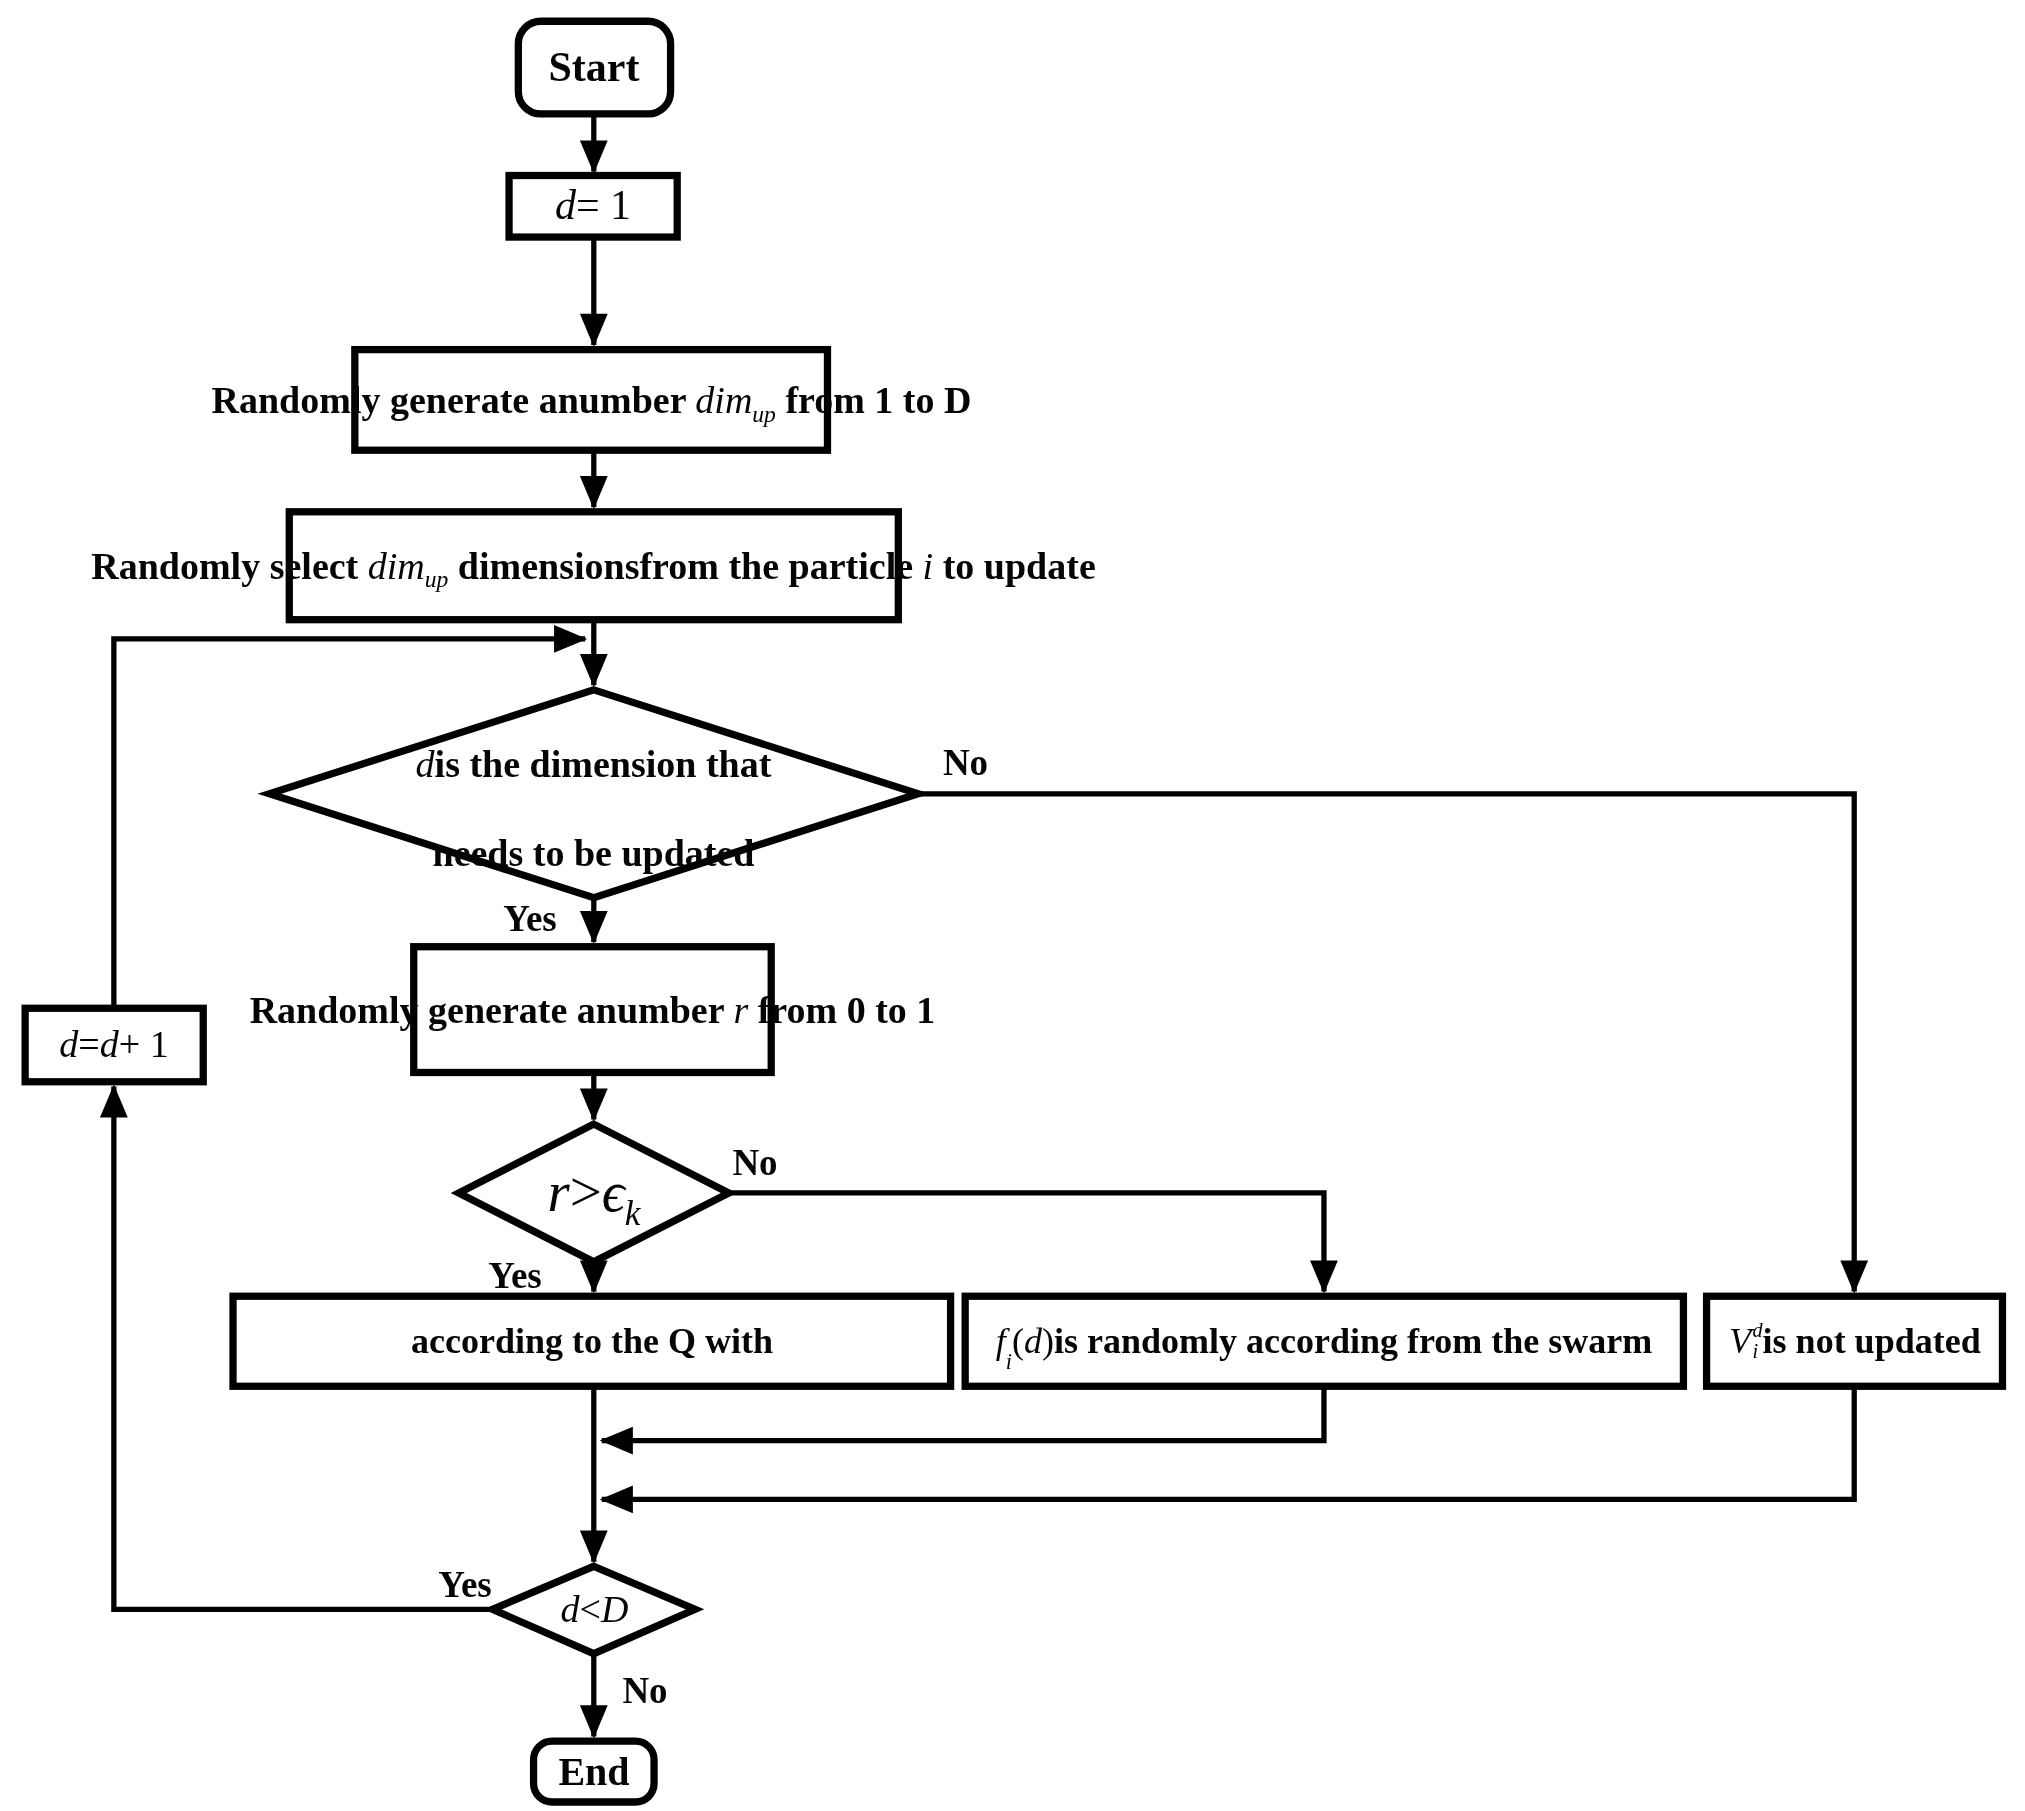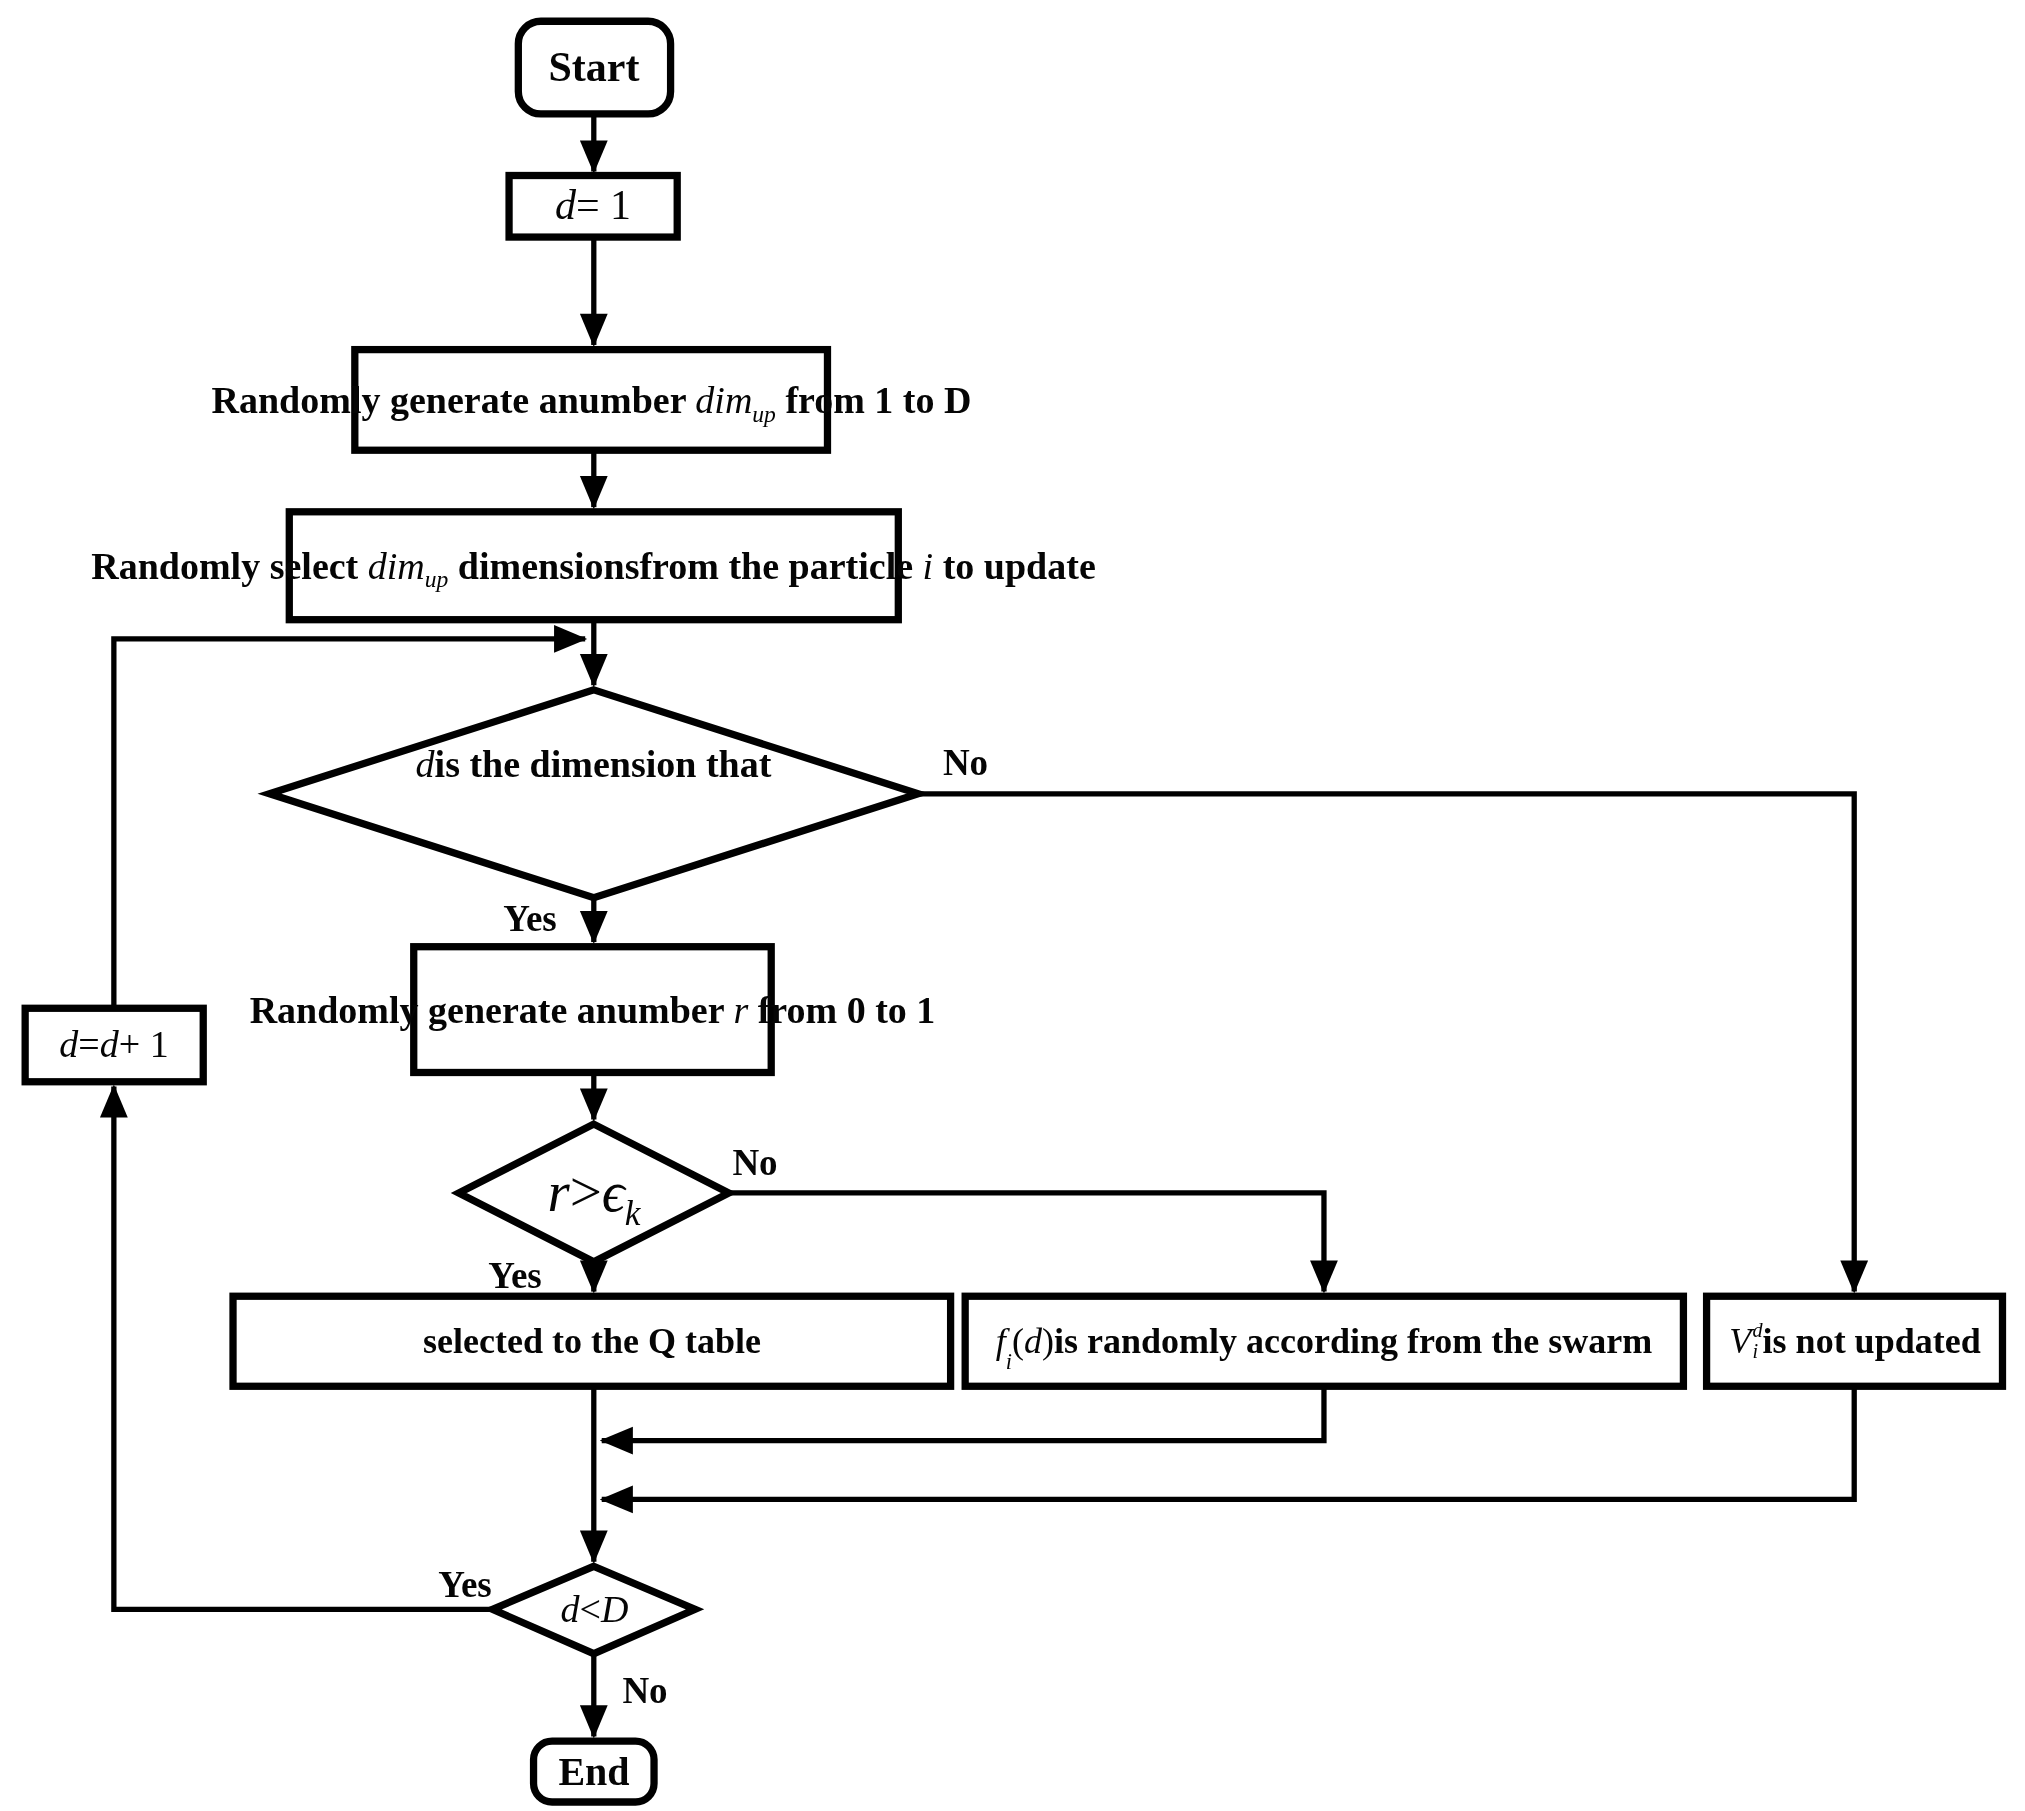--- a/index.html
+++ b/index.html
@@ -92,35 +92,36 @@
 
   <div class="lbl col" style="left:289px;top:512px;width:609px;height:108px;font-size:38px;">
     <span><span>Randomly select </span><span class="it">dim</span><sub class="it">up</sub><span> dimensions</span></span>
     <span><span>from the particle </span><span class="it">i</span><span> to update</span></span>
   </div>
 
   <div class="lbl" style="left:269px;top:740px;width:649px;height:48px;font-size:38px;">
       <span class="it">d</span>
       <span> is the dimension that</span>
     </div>
+  <div class="lbl" style="left:269px;top:829px;width:649px;height:48px;font-size:38px;">needs to be updated</div>
 
   <div class="lbl col" style="left:414px;top:947px;width:357px;height:126px;font-size:38px;">
     <span>Randomly generate a</span>
     <span><span>number </span><span class="it">r</span><span> from 0 to 1</span></span>
   </div>
 
   <div class="lbl" style="left:459px;top:1145px;width:270px;height:95px;font-size:57px;">
       <span class="it">r</span>
       <span class="rm"> &gt; </span>
       <span class="it">ϵ</span>
       <sub class="it">k</sub>
     </div>
 
   <div class="lbl col" style="left:233px;top:1296px;width:718px;height:90px;font-size:36px;">
-    <span>selected to the Q table</span>
+    <span>according to the Q with</span>
   </div>
 
   <div class="lbl" style="left:965px;top:1296px;width:718px;height:90px;font-size:36px;">
       <span class="it">f</span>
       <sub class="it">i</sub>
       <span class="rm">(</span>
       <span class="it">d</span>
       <span class="rm">) </span>
       <span>is randomly according from the swarm</span>
     </div>

